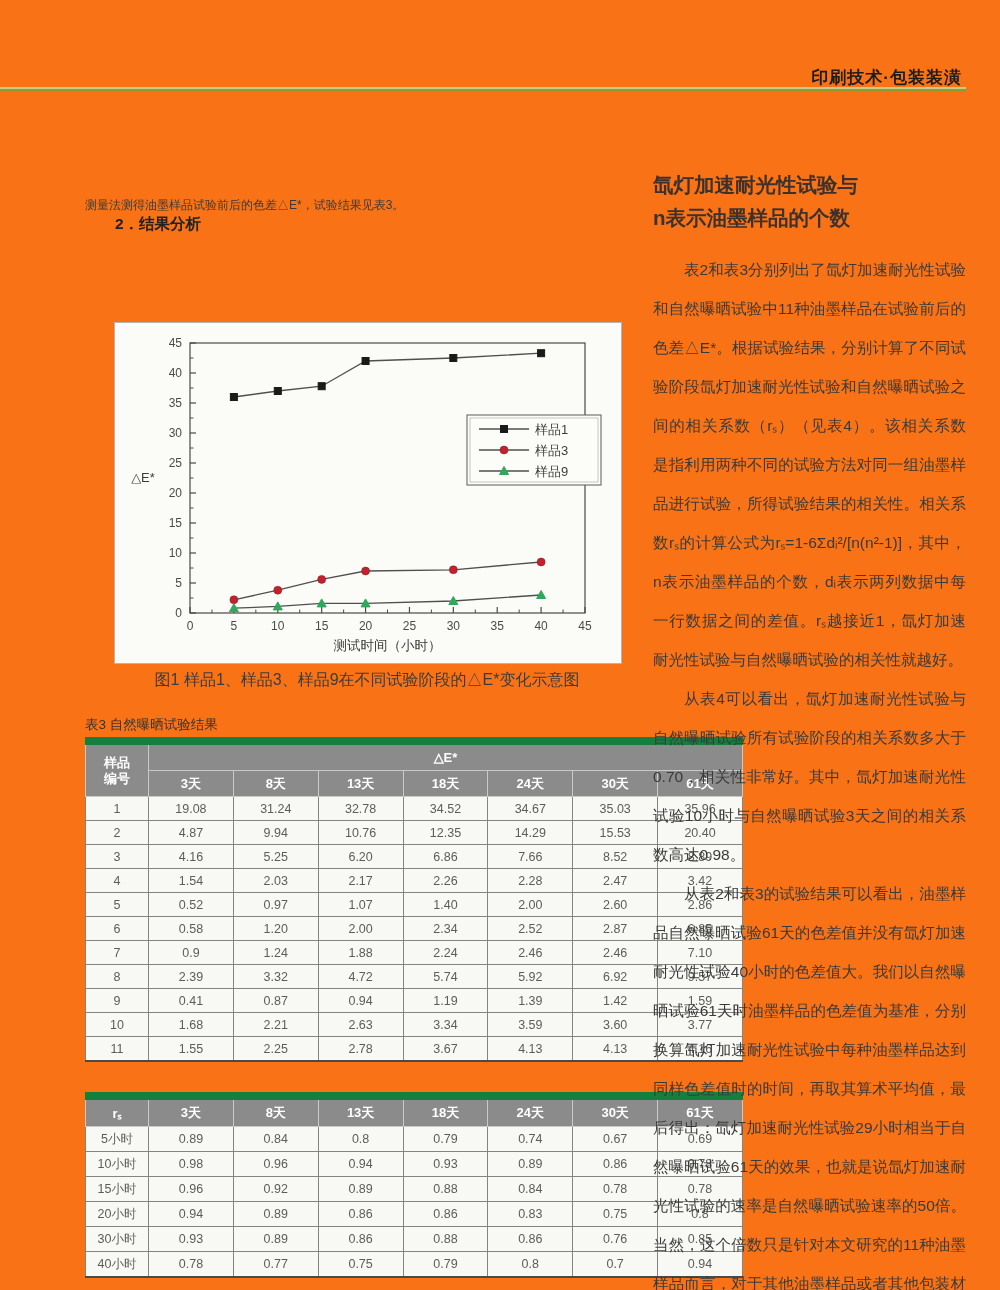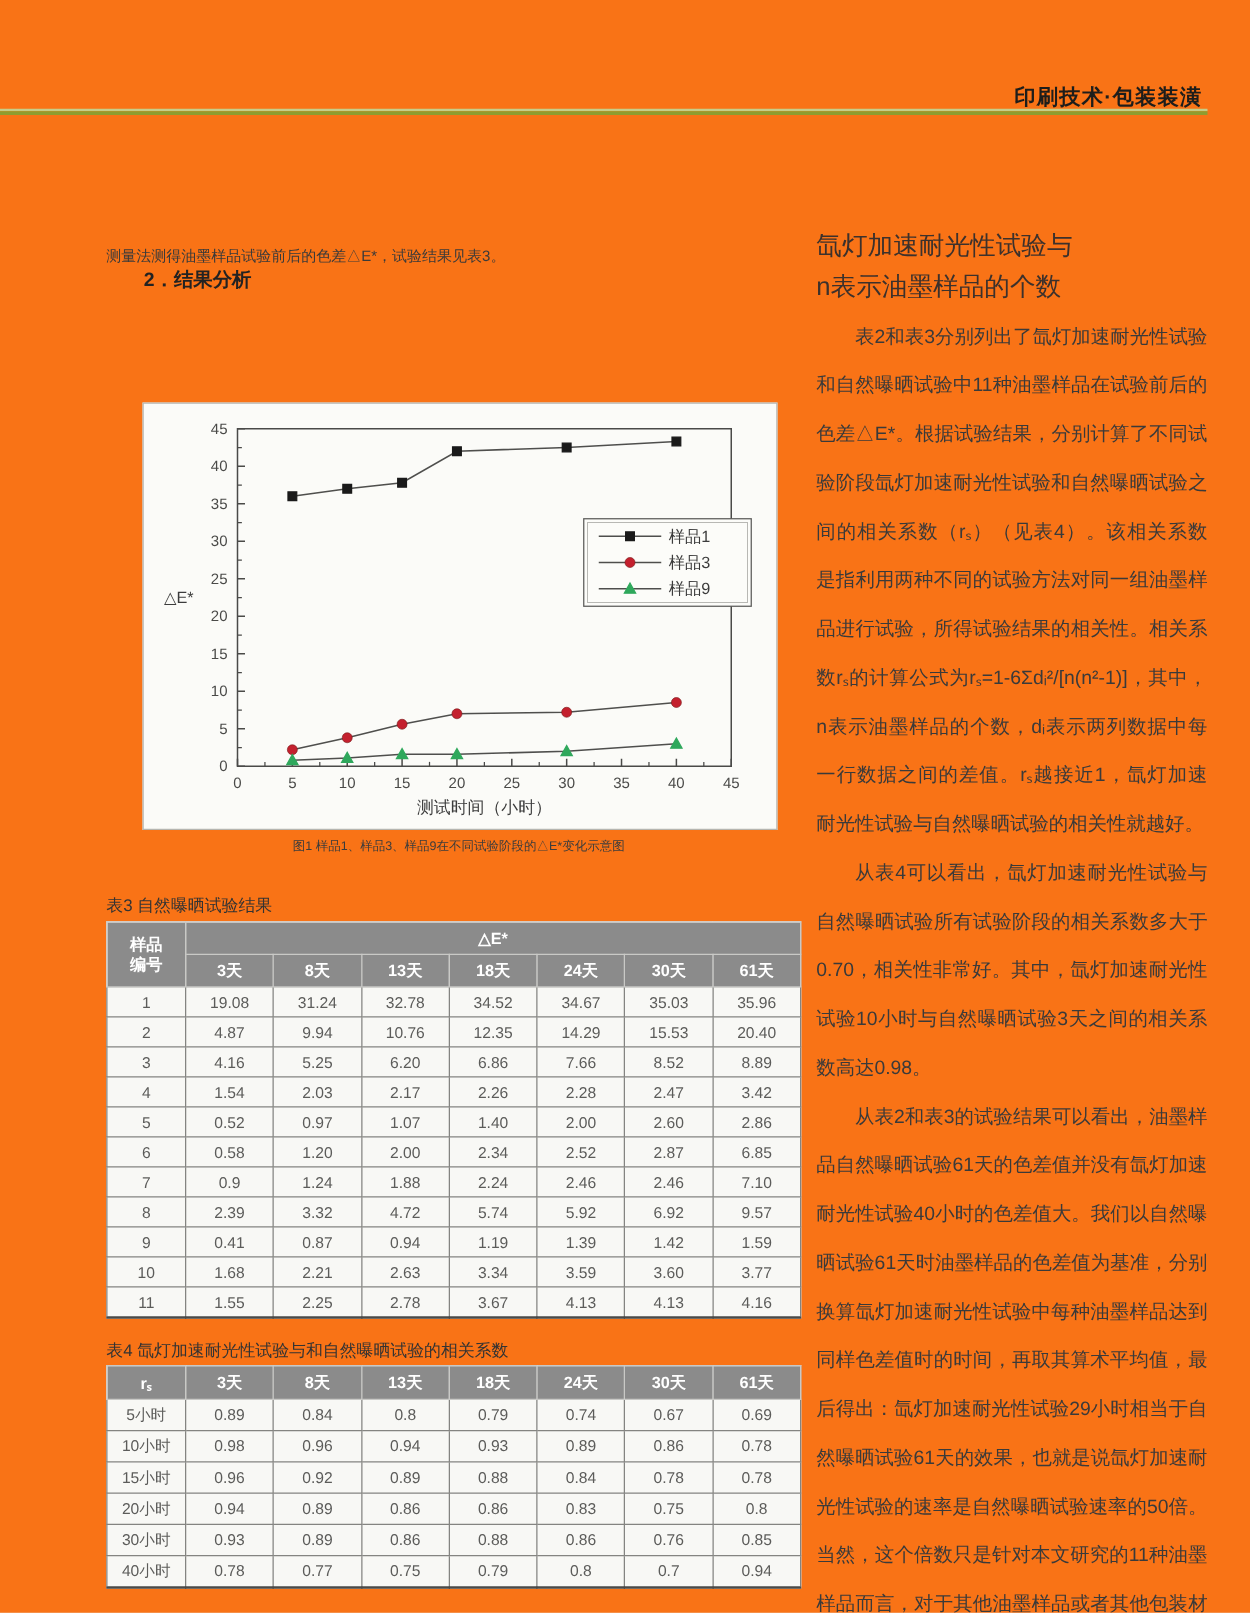--- a/index.html
+++ b/index.html
@@ -8,39 +8,39 @@
   
   #journal-title{position:absolute;top:66px;right:38px;font-size:17px;font-weight:bold;color:#1d1d1b;letter-spacing:1px;}
   #header-rule{position:absolute;top:87px;left:0;width:966px;height:0;border-top:2px solid #c6cd88;border-bottom:3px solid #8f9d2f;}
   
   .lcol{position:absolute;left:85px;width:556px;font-size:12px;line-height:31px;color:#3a3a3a;text-align:justify;}
   #intro-par{top:178px;}
   #section-heading{position:absolute;left:115px;top:214px;font-size:15.5px;font-weight:bold;color:#222;}
   #section-par{top:244px;}
   
   #figure-box{position:absolute;left:114px;top:322px;width:506px;height:340px;border:1px solid #b5b5b0;background:#fbfbf8;}
-  #figure-caption{position:absolute;left:114px;top:670px;width:506px;text-align:center;font-size:10px;color:#3c3c3c;}
+  #figure-caption{position:absolute;left:114px;top:670px;width:506px;text-align:center;font-size:16px;color:#3c3c3c;}
   
   .tbl-title{position:absolute;left:85px;font-size:13.5px;color:#333;}
   #table3-title{top:716px;}
   #table4-title{top:1072px;}
   table{border-collapse:collapse;table-layout:fixed;background:#f7f7f4;}
   #table3-wrap{position:absolute;left:85px;top:737px;width:556px;}
   #table4-wrap{position:absolute;left:85px;top:1092px;width:556px;}
   th{background:#8b8b8b;color:#fff;font-weight:bold;font-size:13px;border:1px solid #c9c9c6;padding:0;}
   td{border:1px solid #848481;font-size:12.5px;color:#5c5c5a;text-align:center;padding:0;background:#f8f8f5;}
-  #table3-wrap table, #table4-wrap table{width:556px;border-top:1px solid #15803d;border-bottom:2px solid #4a4a48;}
+  #table3-wrap table, #table4-wrap table{width:658px;border-top:8px solid #15803d;border-bottom:2px solid #4a4a48;}
   #table3-wrap td{height:23px;}
   #table3-wrap th{height:25px;}
   #table4-wrap td{height:24px;}
   #table4-wrap th{height:26px;}
   .corner{white-space:pre-line;line-height:16px;}
   
   .rcol{position:absolute;left:653px;width:313px;}
-  #r-heading{top:180px;font-size:20.5px;font-weight:normal;line-height:33px;color:#3c312c;}
+  #r-heading{top:168px;font-size:20.5px;font-weight:bold;line-height:33px;color:#3c312c;}
   #r-paras{top:250px;font-size:15.5px;line-height:39px;color:#3a3a3a;text-align:justify;}
   #r-paras p{margin:0;text-indent:2em;}
   svg text{font-family:"Liberation Sans",sans-serif;}
 </style>
 </head>
 <body>
 
 <div id="page">
 
   <div id="journal-title">印刷技术·包装装潢</div>
@@ -275,21 +275,20 @@
             <td>2.78</td>
             <td>3.67</td>
             <td>4.13</td>
             <td>4.13</td>
             <td>4.16</td>
           </tr>
         </tbody>
       </table>
     </div>
 
-  <div class="tbl-title" id="table4-title">表4 氙灯加速耐光性试验与和自然曝晒试验的相关系数</div>
   <div id="table4-wrap">
       <table>
         <thead>
           <tr>
             <th style="width: 62px;">rₛ</th>
             <th>3天</th>
             <th>8天</th>
             <th>13天</th>
             <th>18天</th>
             <th>24天</th>

